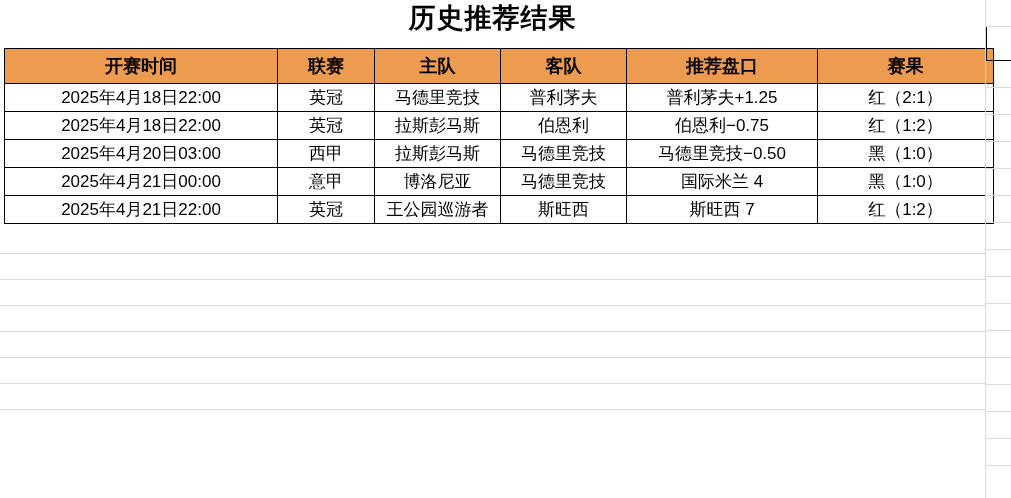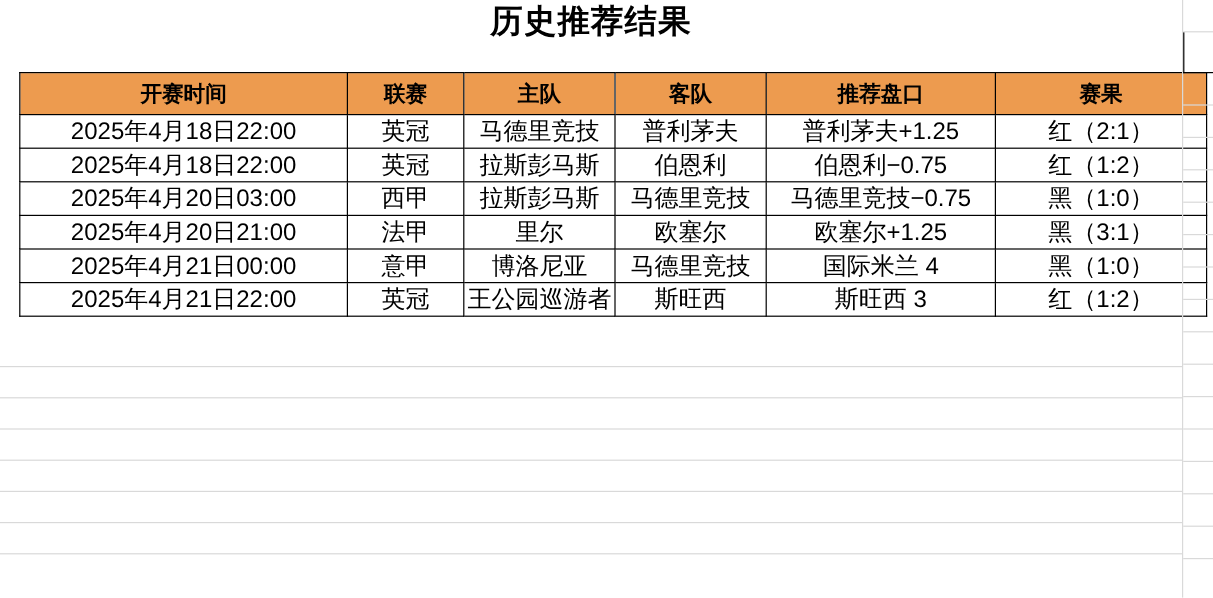--- a/index.html
+++ b/index.html
@@ -33,25 +33,25 @@
     font-weight: bold;
     color: #000000;
     letter-spacing: 1px;
     font-family: "Liberation Sans", sans-serif;
   }
   
   table.grid {
     border-collapse: collapse;
     table-layout: fixed;
     width: 985px;
-    margin: 16px;
+    margin: 4px;
   }
   table.grid td, table.grid th {
     border: 1px solid #000000;
-    font-size: 20px;
+    font-size: 17px;
     text-align: center;
     vertical-align: middle;
     padding: 0;
     height: 27px;
     overflow: hidden;
     white-space: nowrap;
     color: #000000;
     font-family: "Liberation Sans", sans-serif;
   }
   table.grid th {
@@ -154,37 +154,23 @@
       <tr>
         <td class="c-time">2025年4月20日03:00</td>
         <td class="c-league">西甲</td>
         <td class="c-home">
             <span class="clip">拉斯彭马斯</span>
           </td>
         <td class="c-away">
             <span class="clip">马德里竞技</span>
           </td>
         <td class="c-pick">
-            <span class="clip">马德里竞技−0.75</span>
+            <span class="clip">马德里竞技−0.50</span>
           </td>
         <td class="c-result res-black"><span class="res-label">黑</span><span class="res-score">（1:0）</span></td>
-      </tr>
-      <tr>
-        <td class="c-time">2025年4月20日21:00</td>
-        <td class="c-league">法甲</td>
-        <td class="c-home">
-            <span class="clip">里尔</span>
-          </td>
-        <td class="c-away">
-            <span class="clip">欧塞尔</span>
-          </td>
-        <td class="c-pick">
-            <span class="clip">欧塞尔+1.25</span>
-          </td>
-        <td class="c-result res-black"><span class="res-label">黑</span><span class="res-score">（3:1）</span></td>
       </tr>
       <tr>
         <td class="c-time">2025年4月21日00:00</td>
         <td class="c-league">意甲</td>
         <td class="c-home">
             <span class="clip">博洛尼亚</span>
           </td>
         <td class="c-away">
             <span class="clip">马德里竞技</span>
           </td>
@@ -196,21 +182,21 @@
       <tr>
         <td class="c-time">2025年4月21日22:00</td>
         <td class="c-league">英冠</td>
         <td class="c-home">
             <span class="clip">王公园巡游者</span>
           </td>
         <td class="c-away">
             <span class="clip">斯旺西</span>
           </td>
         <td class="c-pick">
-            <span class="clip">斯旺西 3</span>
+            <span class="clip">斯旺西 7</span>
           </td>
         <td class="c-result res-red"><span class="res-label">红</span><span class="res-score">（1:2）</span></td>
       </tr>
     </tbody>
   </table>
 
   <div class="empty-area">
     <div class="erow"></div>
     <div class="erow"></div>
     <div class="erow"></div>

